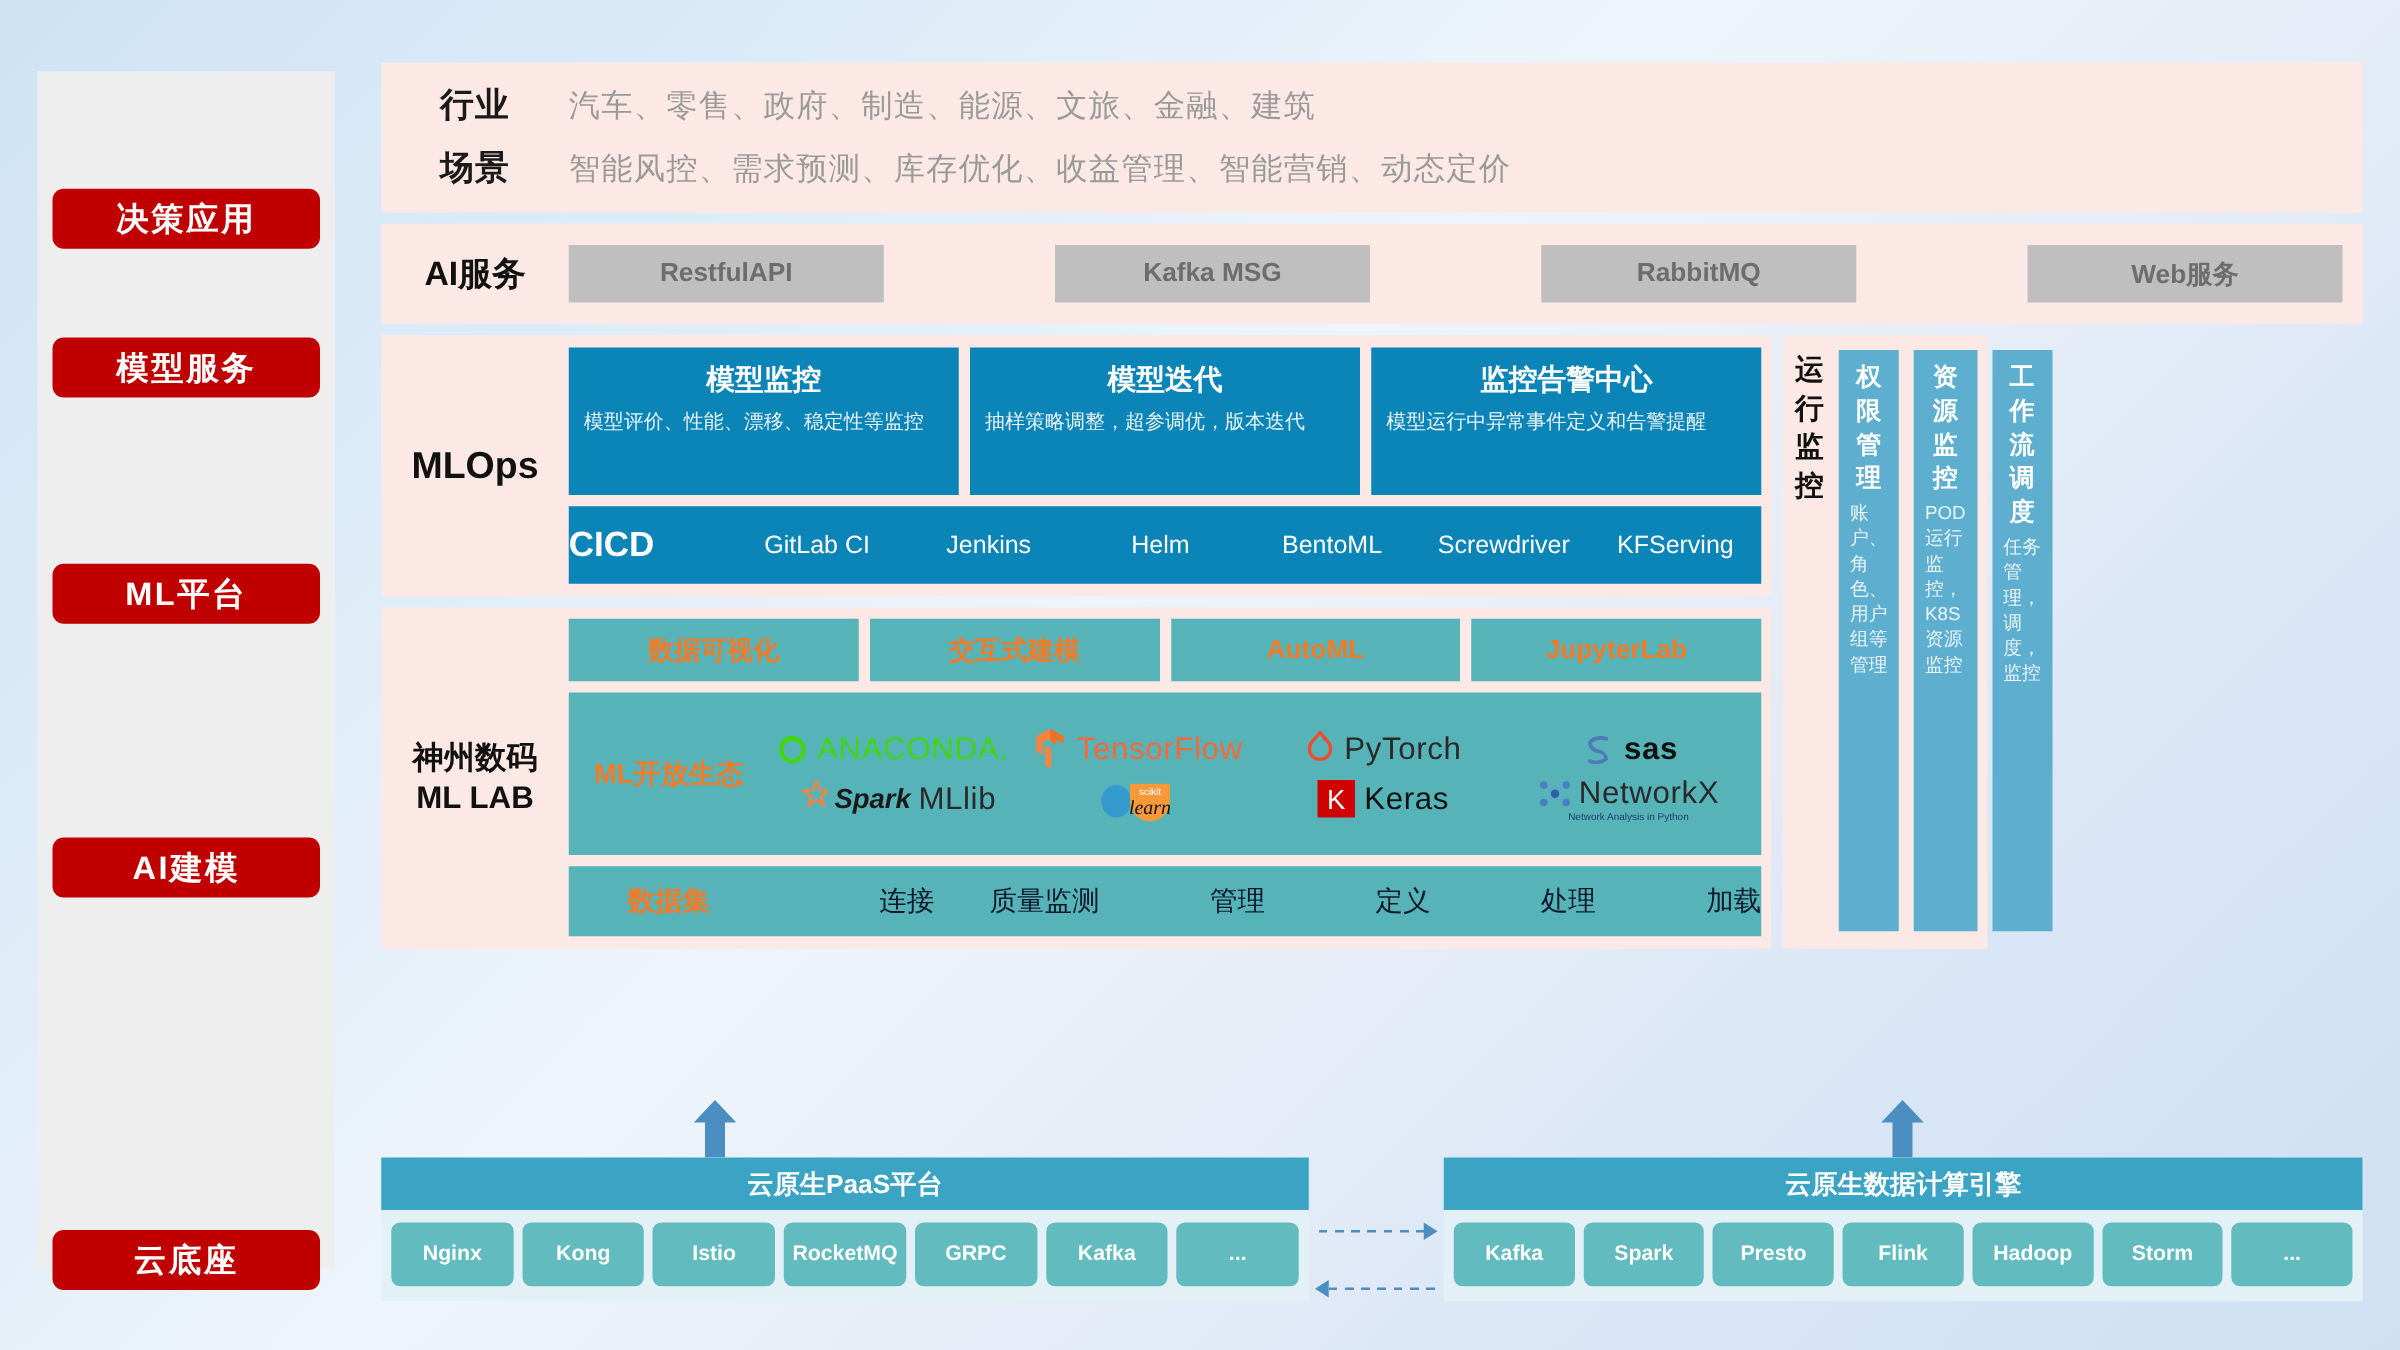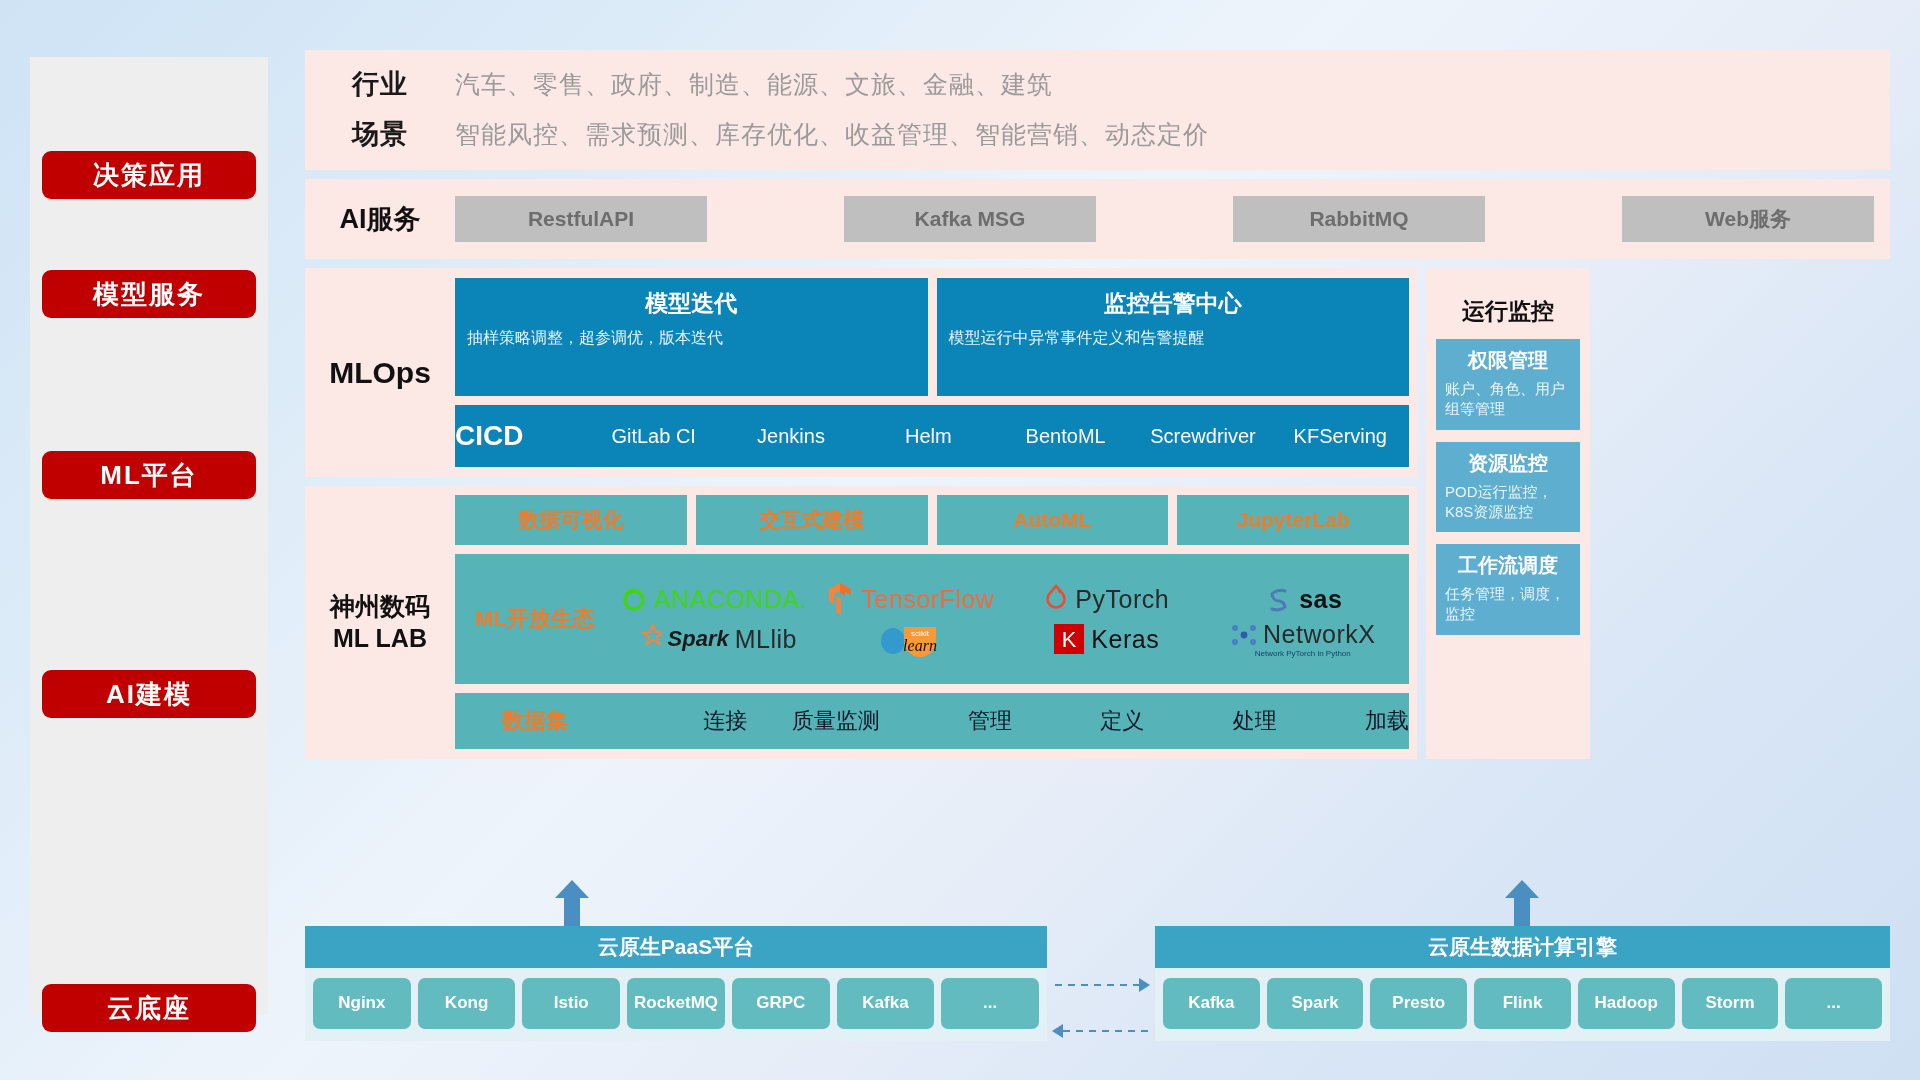--- a/index.html
+++ b/index.html
@@ -116,21 +116,21 @@
   .eco-logos { flex:1; display:grid; grid-template-columns: repeat(4, 1fr); grid-template-rows: 1fr 1fr; align-items:center; justify-items:center; padding-right:8px; }
   .logo { display:flex; align-items:center; gap:6px; }
   .logo-txt { font-size: 25px; letter-spacing: 0.5px; }
 
   .ds-bar { background:#56b4b9; height: 56px; display:flex; align-items:center; }
   .ds-title { width:160px; flex:none; color:#f07c29; font-size:22px; font-weight:bold; text-align:center; }
   .ds-items { flex:1; display:flex; }
   .ds-item { flex:1; text-align:right; font-size:22px; color:#0f172a; }
 
   
-  .mon-panel { background:#fce9e6; height:100%; padding: 28px 10px 14px 10px; display:flex; flex-direction:column; gap: 12px; }
+  .mon-panel { background:#fce9e6; height:100%; padding: 12px 10px 14px 10px; display:flex; flex-direction:row; gap: 12px; }
   .mon-title { font-size: 23px; font-weight:bold; color:#111; text-align:center; }
   .mon-card { background:#5eaed0; padding: 8px 9px 10px 9px; }
   .mon-card h5 { color:#fff; font-size:20px; font-weight:bold; text-align:center; margin-bottom:5px; }
   .mon-card p { color:#eaf4fa; font-size:15px; line-height:1.35; }
 
   
   .bottom { position:absolute; left:305px; top:880px; width:1585px; height:165px; }
   .arrow-up { position:absolute; width:34px; height:46px; }
   .arrow-up .shaft { position:absolute; left:9px; top:14px; width:16px; height:32px; background:#4a8ec2; }
   .arrow-up .head {
@@ -193,20 +193,24 @@
 
     <div class="gap"></div>
 
     <div class="mid-wrap">
       <div class="mid-left">
 
         <div class="band band-mlops">
           <div class="mlops-key">MLOps</div>
           <div class="mlops-col">
             <div class="mlops-top">
+              <div class="mlops-card">
+                <h4>模型监控</h4>
+                <p>模型评价、性能、漂移、稳定性等监控</p>
+              </div>
               <div class="mlops-card">
                 <h4>模型迭代</h4>
                 <p>抽样策略调整，超参调优，版本迭代</p>
               </div>
               <div class="mlops-card">
                 <h4>监控告警中心</h4>
                 <p>模型运行中异常事件定义和告警提醒</p>
               </div>
             </div>
             <div class="cicd-bar">
@@ -307,21 +311,21 @@
                       <line x1="5" y1="20" x2="14" y2="13" stroke="#6c9fd8" stroke-width="1.5"></line>
                       <line x1="23" y1="20" x2="14" y2="13" stroke="#6c9fd8" stroke-width="1.5"></line>
                       <circle cx="5" cy="6" r="3" fill="#4a7fc1"></circle>
                       <circle cx="23" cy="6" r="3" fill="#4a7fc1"></circle>
                       <circle cx="14" cy="13" r="3.4" fill="#2f5fa3"></circle>
                       <circle cx="5" cy="20" r="3" fill="#4a7fc1"></circle>
                       <circle cx="23" cy="20" r="3" fill="#4a7fc1"></circle>
                     </svg>
                     <span class="logo-txt" style="color:#2a2a2a">NetworkX</span>
                   </div>
-                  <span style="font-size:8px;color:#1b3f6b">Network PyTorch in Python</span>
+                  <span style="font-size:8px;color:#1b3f6b">Network Analysis in Python</span>
                 </div>
 
               </div>
             </div>
 
             <div class="ds-bar">
               <div class="ds-title">数据集</div>
               <div class="ds-items">
                 <div class="ds-item">连接</div>
                 <div class="ds-item">质量监测</div>

